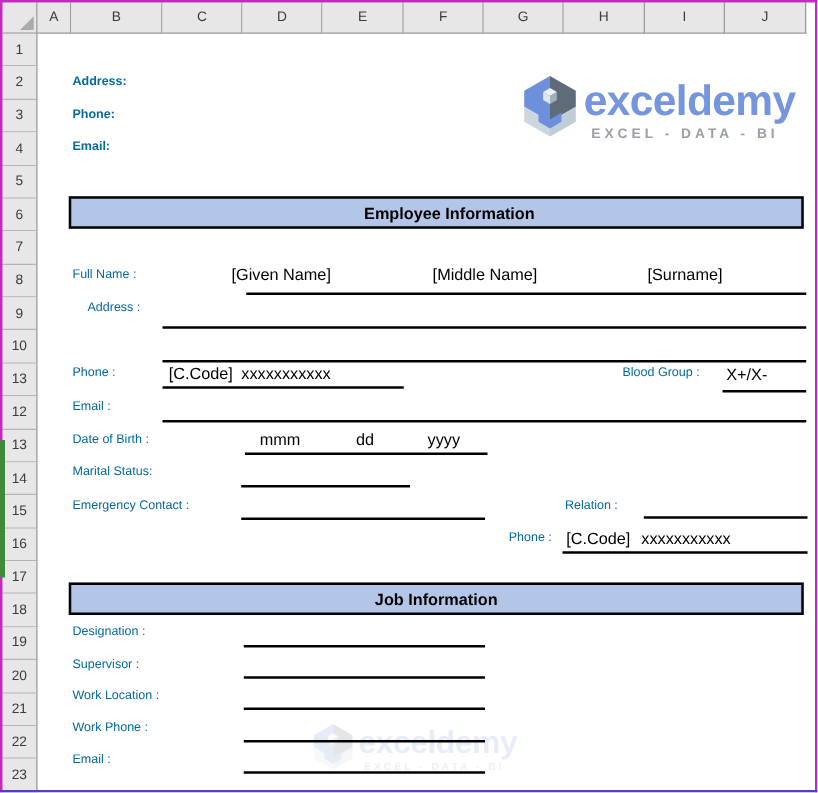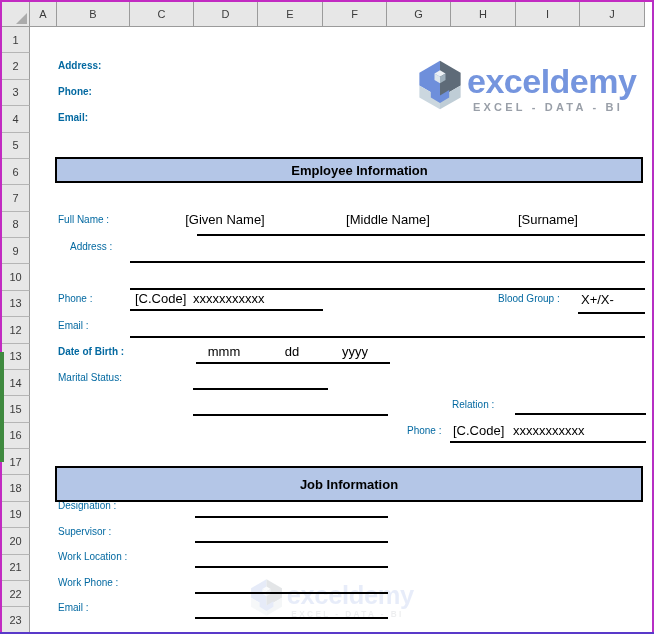--- a/index.html
+++ b/index.html
@@ -137,39 +137,40 @@
   <div class="abs ph" style="left:105px;top:264px;">[C.Code]</div>
   <div class="abs ph" style="left:163px;top:264px;">xxxxxxxxxxx</div>
   <div class="fill-line" style="left:100px;top:282px;width:193px;"></div>
   <div class="abs lbl" style="left:468px;top:264px;">Blood Group :</div>
   <div class="abs ph" style="left:551px;top:265px;">X+/X-</div>
   <div class="fill-line" style="left:548px;top:285px;width:67px;"></div>
 
   <div class="abs lbl" style="left:28px;top:291px;">Email :</div>
   <div class="fill-line" style="left:100px;top:309px;width:515px;"></div>
 
-  <div class="abs lbl" style="left:28px;top:317px;font-weight:bold;">Date of Birth :</div>
+  <div class="abs lbl" style="left:28px;top:317px;">Date of Birth :</div>
   <div class="abs ph center" style="left:169px;top:317px;width:50px;">mmm</div>
   <div class="abs ph center" style="left:242px;top:317px;width:40px;">dd</div>
   <div class="abs ph center" style="left:300px;top:317px;width:50px;">yyyy</div>
   <div class="fill-line" style="left:166px;top:335px;width:194px;"></div>
 
   <div class="abs lbl" style="left:28px;top:343px;">Marital Status:</div>
   <div class="fill-line" style="left:163px;top:361px;width:135px;"></div>
 
+  <div class="abs lbl" style="left:28px;top:370px;">Emergency Contact :</div>
   <div class="fill-line" style="left:163px;top:387px;width:195px;"></div>
   <div class="abs lbl" style="left:422px;top:370px;">Relation :</div>
   <div class="fill-line" style="left:485px;top:386px;width:131px;"></div>
 
   <div class="abs lbl" style="left:377px;top:396px;">Phone :</div>
   <div class="abs ph" style="left:423px;top:396px;">[C.Code]</div>
   <div class="abs ph" style="left:483px;top:396px;">xxxxxxxxxxx</div>
   <div class="fill-line" style="left:420px;top:414px;width:196px;"></div>
 
-  <div class="section-bar" style="left:25px;top:439px;width:588px;height:36px;">Job Information</div>
+  <div class="section-bar" style="left:25px;top:439px;width:588px;height:26px;">Job Information</div>
 
   <div class="abs lbl" style="left:28px;top:471px;">Designation :</div>
   <div class="fill-line" style="left:165px;top:489px;width:193px;"></div>
 
   <div class="abs lbl" style="left:28px;top:497px;">Supervisor :</div>
   <div class="fill-line" style="left:165px;top:514px;width:193px;"></div>
 
   <div class="abs lbl" style="left:28px;top:522px;">Work Location :</div>
   <div class="fill-line" style="left:165px;top:539px;width:193px;"></div>
 

